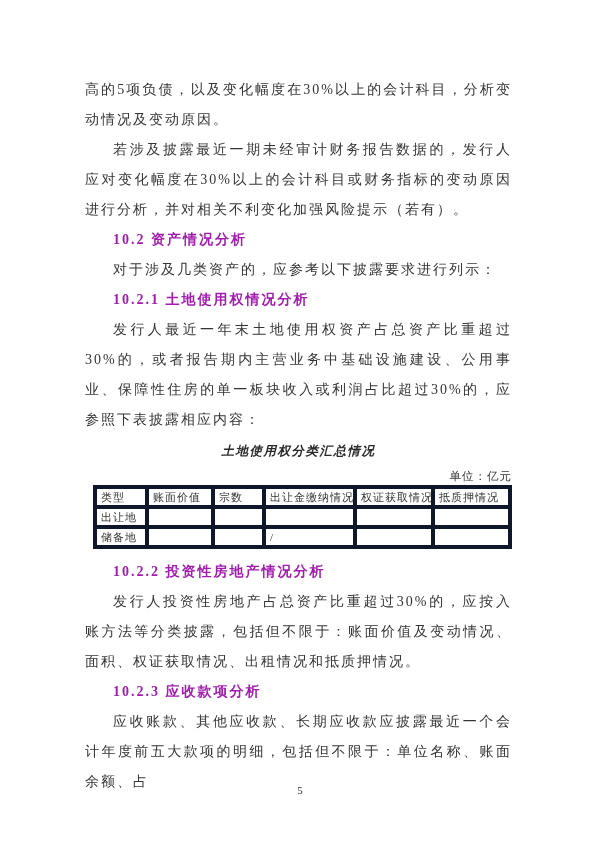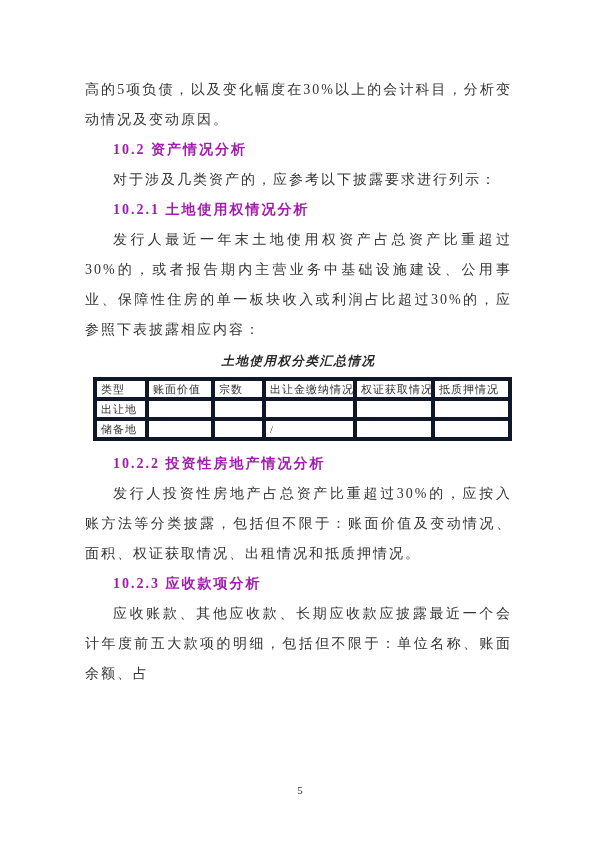--- a/index.html
+++ b/index.html
@@ -95,31 +95,33 @@
   }
 </style>
 </head>
 <body>
 
 <div class="page">
   <div class="content">
 
     <p class="para">高的5项负债，以及变化幅度在30%以上的会计科目，分析变动情况及变动原因。</p>
 
+    <p class="para indent">若涉及披露最近一期未经审计财务报告数据的，发行人应对变化幅度在30%以上的会计科目或财务指标的变动原因进行分析，并对相关不利变化加强风险提示（若有）。</p>
 
     <p class="heading">10.2 资产情况分析</p>
 
     <p class="para indent">对于涉及几类资产的，应参考以下披露要求进行列示：</p>
 
     <p class="heading">10.2.1 土地使用权情况分析</p>
 
     <p class="para indent">发行人最近一年末土地使用权资产占总资产比重超过30%的，或者报告期内主营业务中基础设施建设、公用事业、保障性住房的单一板块收入或利润占比超过30%的，应参照下表披露相应内容：</p>
 
     <p class="table-title">土地使用权分类汇总情况</p>
 
+    <p class="unit-label">单位：亿元</p>
 
     <table class="land-table">
       <colgroup>
         <col style="width:52px">
           <col style="width:66px">
           <col style="width:51px">
         <col style="width:91px">
           <col style="width:78px">
           <col style="width:77px">
       </colgroup>

